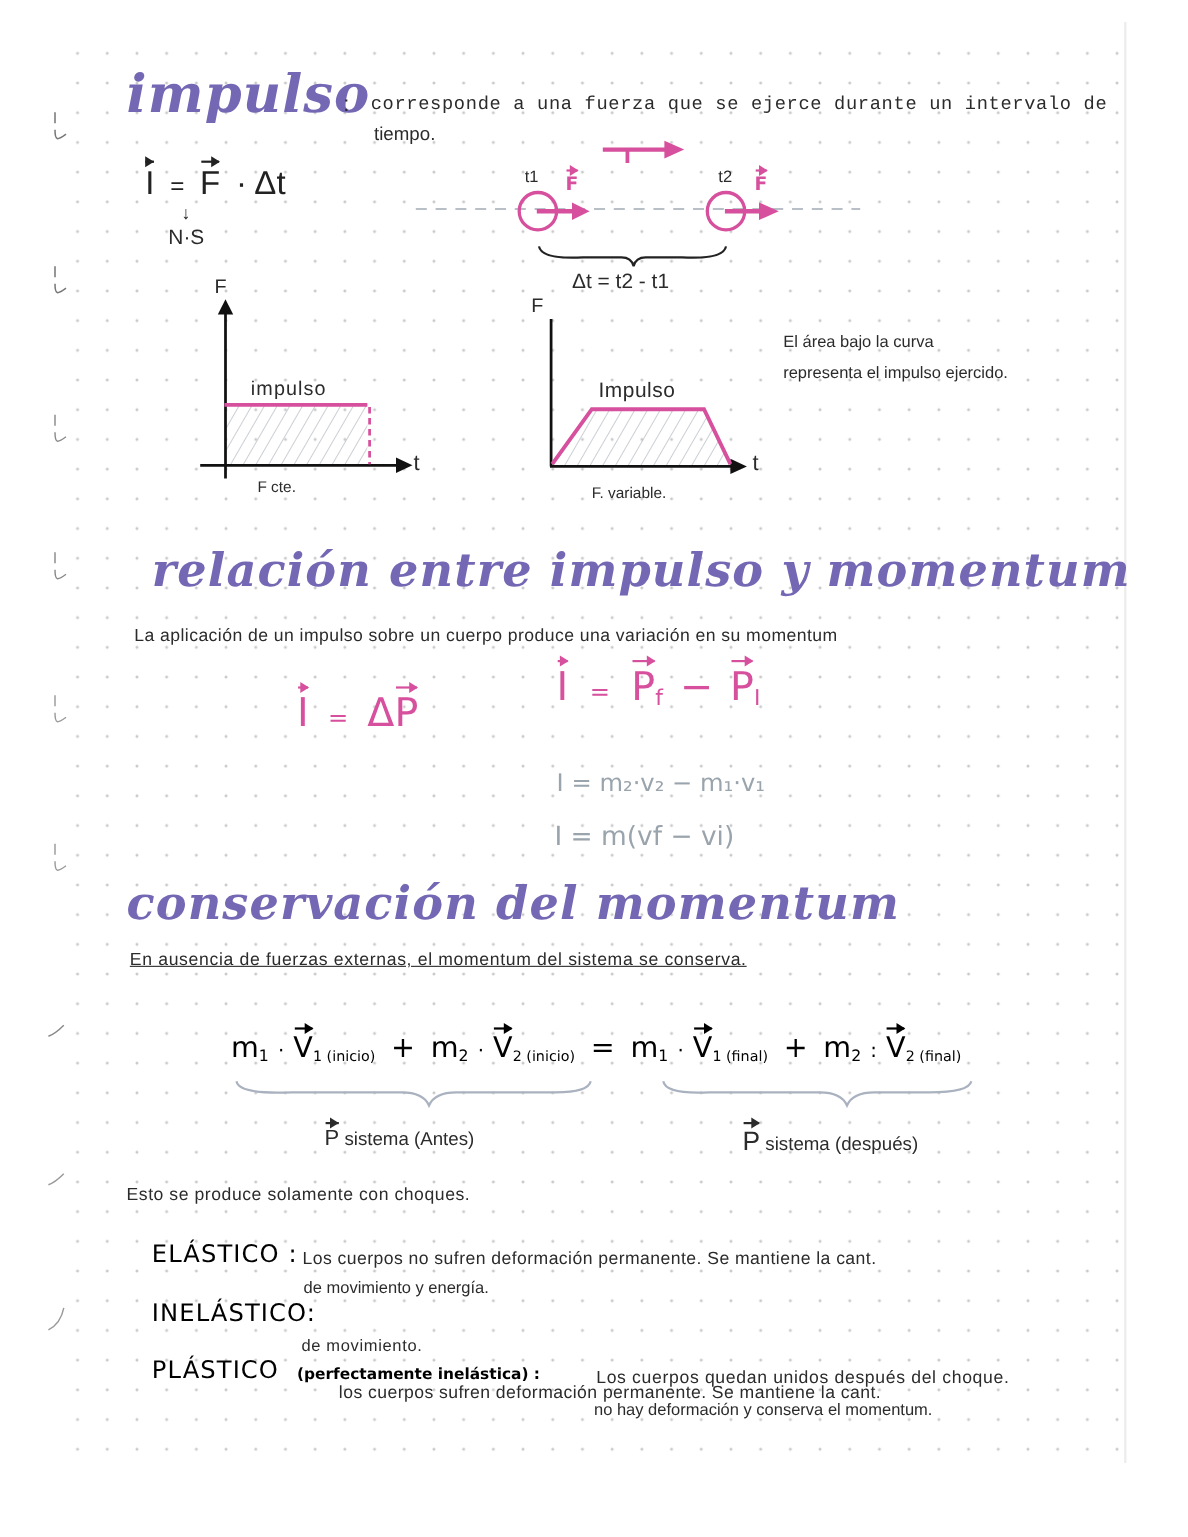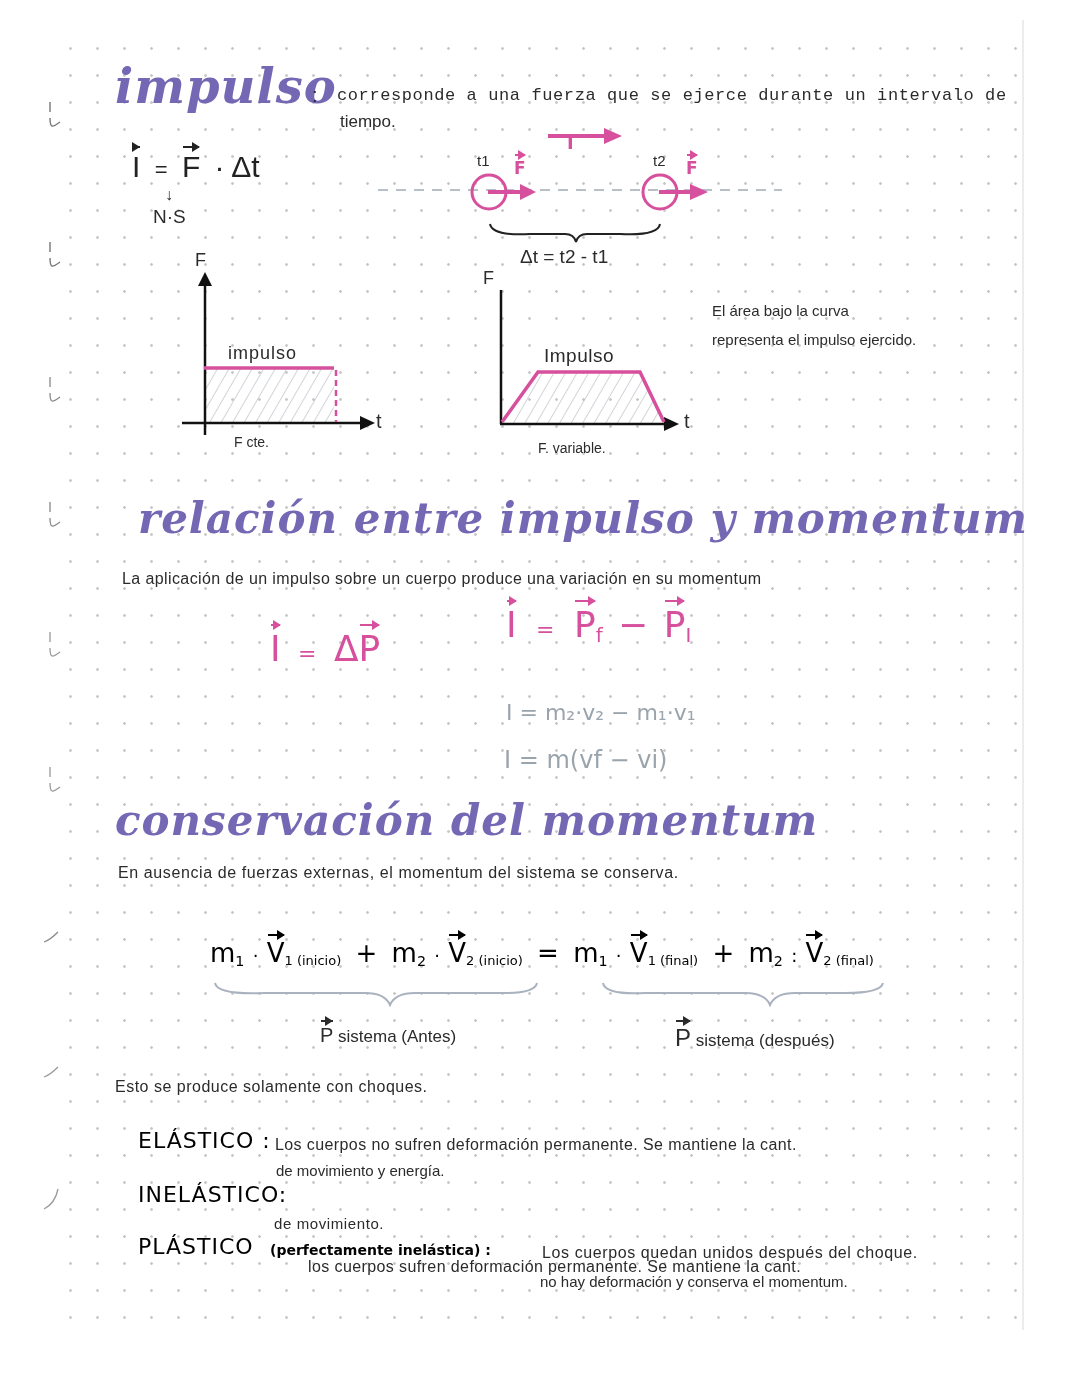--- a/index.html
+++ b/index.html
@@ -165,21 +165,21 @@
   <span class="vec">I</span>
   <span style="font-size:22px; margin:0 8px;">=</span>
   <span class="vec">P</span><span class="sub">f</span>
   <span style="margin:0 4px;">−</span>
   <span class="vec">P</span><span class="sub">I</span>
 </div>
 <div class="abs grey" style="left:506px; top:700px; font-size:22px;">I = m₂·v₂ − m₁·v₁</div>
 <div class="abs grey" style="left:504px; top:746px; font-size:24px;">I = m(vf − vi)</div>
 
 <div class="abs title" style="left:115px; top:796px; font-size:42px;">conservación del momentum</div>
-<div class="abs hand" style="left:118px; top:864px; font-size:16px; letter-spacing:0.6px;">En ausencia de fuerzas externas, el momentum del sistema se conserva.</div>
+<div class="abs hand" style="left:118px; top:864px; font-size:16px; letter-spacing:0.6px;text-decoration:underline;">En ausencia de fuerzas externas, el momentum del sistema se conserva.</div>
 
 <div class="abs pinkL" style="left:210px; top:938px; font-size:26px;">
   <span>m</span><span class="sub">1</span>
   <span style="font-size:18px;">·</span>
   <span class="vec">V</span><span class="sub" style="font-size:13px;">1 (inicio)</span>
   <span style="margin:0 6px;">+</span>
   <span>m</span><span class="sub">2</span>
   <span style="font-size:18px;">·</span>
   <span class="vec">V</span><span class="sub" style="font-size:13px;">2 (inicio)</span>
   <span style="margin:0 6px;">=</span>
@@ -190,21 +190,21 @@
   <span>m</span><span class="sub">2</span>
   <span style="font-size:18px;">:</span>
   <span class="vec">V</span><span class="sub" style="font-size:13px;">2 (final)</span>
 </div>
 
 <svg class="abs" style="left:205px; top:975px;" width="700" height="40">
   <path d="M10 8 Q12 20 60 18 L160 18 Q180 18 185 30 Q190 18 210 18 L300 18 Q330 18 332 8" stroke="#aab2c0" stroke-width="2" fill="none"></path>
   <path d="M398 8 Q400 20 440 18 L540 18 Q560 18 565 30 Q570 18 590 18 L640 18 Q676 18 678 8" stroke="#aab2c0" stroke-width="2" fill="none"></path>
 </svg>
 
-<div class="abs hand" style="left:320px; top:1024px; font-size:17px;">
+<div class="abs hand" style="left:295px; top:1024px; font-size:17px;">
   <span class="vec" style="font-size:20px;">P</span>
   <span>sistema (Antes)</span>
 </div>
 <div class="abs hand" style="left:675px; top:1024px; font-size:17px;">
   <span class="vec" style="font-size:24px;">P</span>
   <span>sistema (después)</span>
 </div>
 
 <div class="abs hand" style="left:115px; top:1078px; font-size:16px; letter-spacing:0.5px;">Esto se produce solamente con choques.</div>
 

